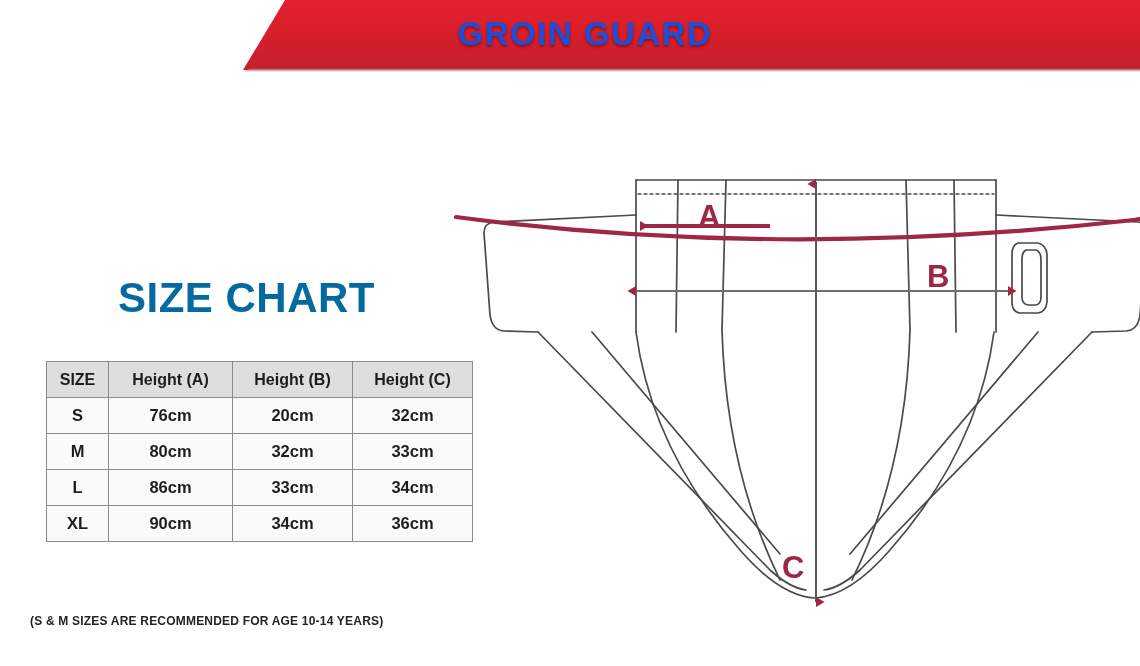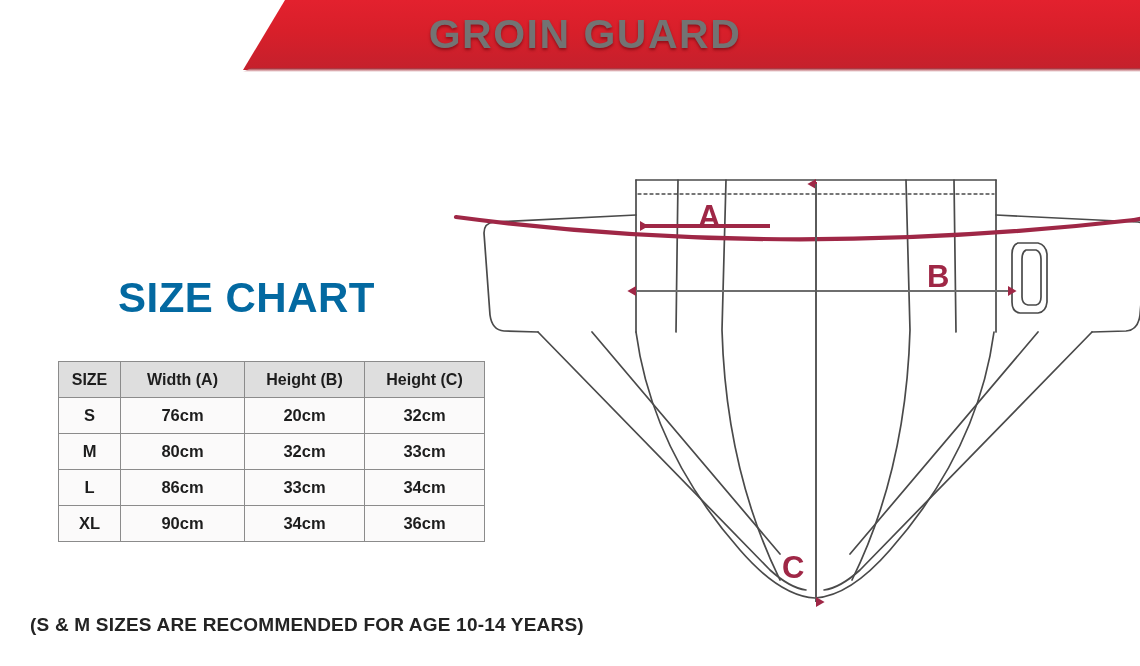--- a/index.html
+++ b/index.html
@@ -36,24 +36,24 @@
     background: linear-gradient(180deg, #9e1b26 0%, #ffffff 100%);
     -webkit-clip-path: polygon(8px 0, 100% 0, 100% 100%, 0 100%);
     clip-path: polygon(8px 0, 100% 0, 100% 100%, 0 100%);
   }
   .banner-title {
     position: absolute;
     left: 370px;
     top: 8px;
     width: 430px;
     text-align: center;
-    font-size: 41px;
+    font-size: 33px;
     font-weight: bold;
     letter-spacing: 1.5px;
-    color: #737373;
+    color: #1d4ed8;
     text-shadow: 0 2px 3px rgba(90,0,10,0.55);
     line-height: 52px;
     white-space: nowrap;
   }
 
   
   .size-chart-title {
     position: absolute;
     left: 118px;
     top: 274px;
@@ -61,21 +61,21 @@
     font-weight: bold;
     color: #0369a1;
     letter-spacing: 0.5px;
     line-height: 48px;
     white-space: nowrap;
   }
 
   
   .size-table {
     position: absolute;
-    left: 58px;
+    left: 46px;
     top: 361px;
     border-collapse: collapse;
     background: #3b82f6;
   }
   .size-table th,
   .size-table td {
     border: 1px solid #8b8b8b;
     text-align: center;
     color: #1d1d1d;
     font-size: 16.5px;
@@ -92,21 +92,21 @@
   .col-waist  { width: 123px; }
   .col-width  { width: 119px; }
   .col-height { width: 119px; margin-top: 26px; }
   .size-table tbody td { background: #fbfafa; }
 
   
   .footnote {
     position: absolute;
     left: 30px;
     top: 614px;
-    font-size: 19px;
+    font-size: 12px;
     font-weight: bold;
     color: #242424;
     letter-spacing: 0.2px;
     white-space: nowrap;
   }
 
   
   .diagram {
     position: absolute;
     left: 440px;
@@ -133,21 +133,21 @@
   <div class="banner"></div>
   <div class="banner-underline"></div>
   <div class="banner-title">GROIN GUARD</div>
 
   <div class="size-chart-title">SIZE CHART</div>
 
   <table class="size-table">
     <thead>
       <tr>
         <th class="col-size">SIZE</th>
-        <th class="col-waist">Width (A)</th>
+        <th class="col-waist">Height (A)</th>
         <th class="col-width">Height (B)</th>
         <th class="col-height">Height (C)</th>
       </tr>
     </thead>
     <tbody>
       <tr>
         <td>S</td>
         <td>76cm</td>
         <td>20cm</td>
         <td>32cm</td>

